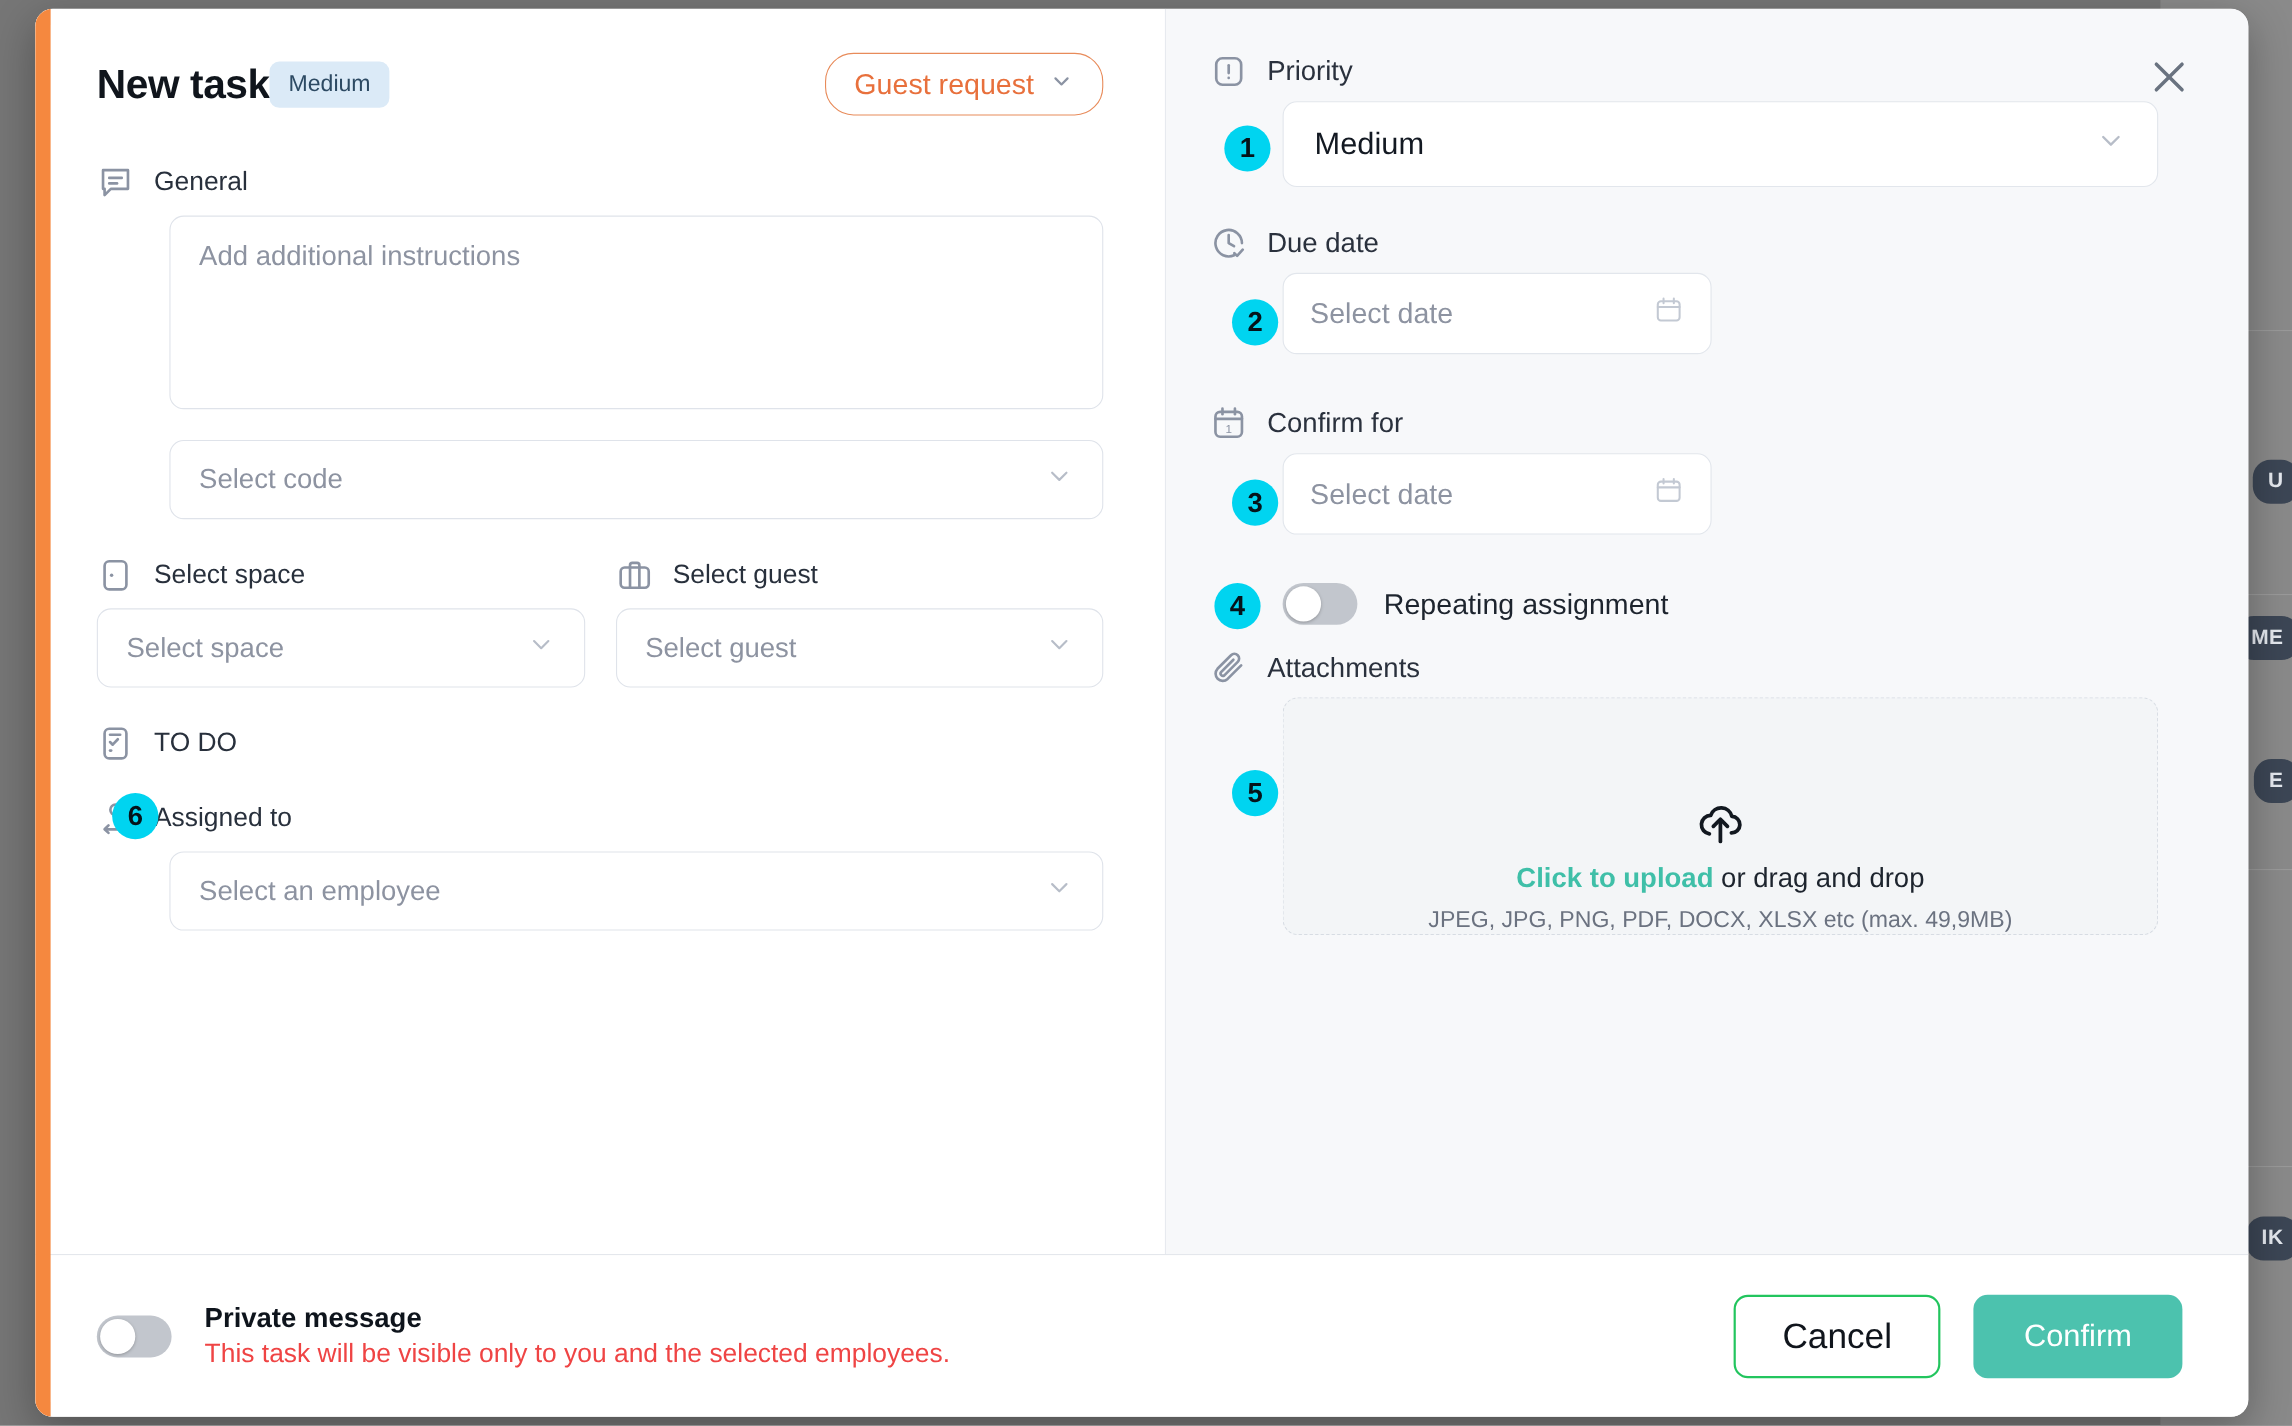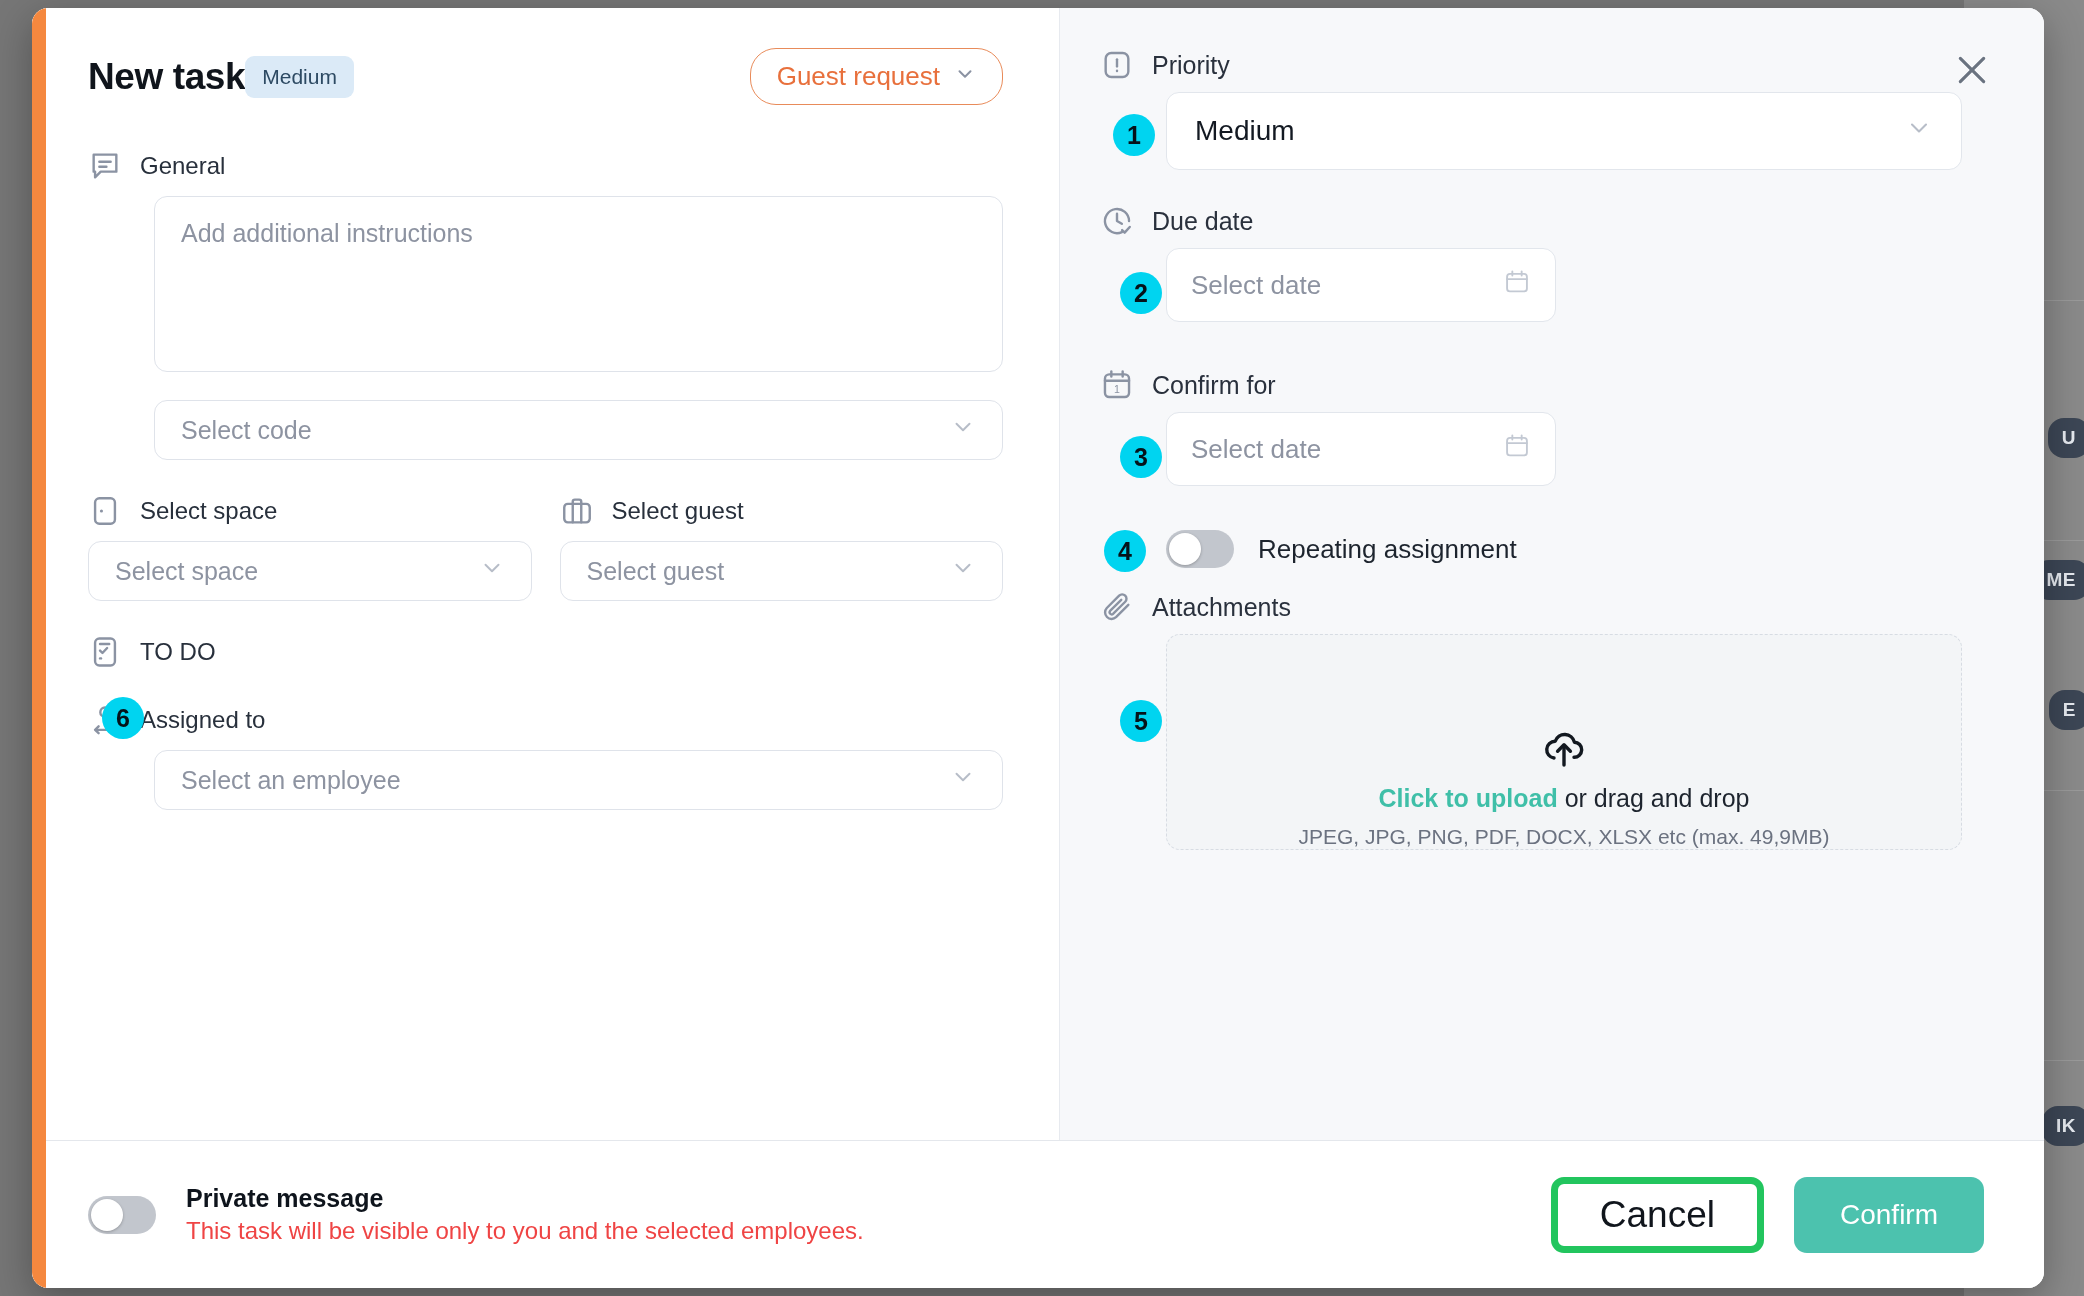--- a/index.html
+++ b/index.html
@@ -71,21 +71,21 @@
 
   .field-block { position: relative; margin-bottom: 28px; }
   .lbl-row { display: flex; align-items: center; gap: 18px; margin-bottom: 13px; }
   .lbl { font-size: 24px; color: #28303c; font-weight: 400; }
 
   .ico { width: 34px; height: 34px; flex: none; display: block; color: #8b93a3; }
   .ico svg { width: 100%; height: 100%; display: block; }
 
   .input-box {
     border: 1px solid #dfe3ea; border-radius: 13px; background: #fff;
-    height: 60px; display: flex; align-items: center;
+    height: 72px; display: flex; align-items: center;
     padding: 0 26px; font-size: 25px; color: #8d93a1;
     position: relative; cursor: pointer;
   }
   .input-box .val { color: #8d93a1; }
   .input-box .chev, .input-box .tick, .input-box .cal { margin-left: auto; color: #b7bdc8; }
   .textarea-box {
     border: 1px solid #dfe3ea; border-radius: 13px; background: #fff;
     height: 176px; padding: 22px 26px; font-size: 25px; color: #8d93a1;
     cursor: text;
   }
@@ -157,22 +157,22 @@
     height: 148px; flex: none; background: #fff;
     border-top: 1px solid #e4e7ec;
     display: flex; align-items: center;
     padding: 0 60px 0 56px; gap: 30px;
   }
   .pm-text { display: flex; flex-direction: column; gap: 4px; }
   .pm-title { font-size: 25px; font-weight: 700; color: #0e141c; }
   .pm-sub { font-size: 24px; color: #ef4444; }
   .foot-actions { margin-left: auto; display: flex; gap: 30px; }
   .btn-cancel {
-    border: 7px solid #22c55e; background: #fff; color: #10151c;
-    border-radius: 13px; font-size: 37px; padding: 0 42px; height: 76px;
+    border: 2px solid #22c55e; background: #fff; color: #10151c;
+    border-radius: 13px; font-size: 32px; padding: 0 42px; height: 76px;
     cursor: pointer; font-family: "Liberation Sans", sans-serif;
   }
   .btn-confirm {
     border: none; background: #4cc2ae; color: #fff;
     border-radius: 13px; font-size: 28px; padding: 0 46px; height: 76px;
     cursor: pointer; font-family: "Liberation Sans", sans-serif;
   }
 </style>
 </head>
 <body>

